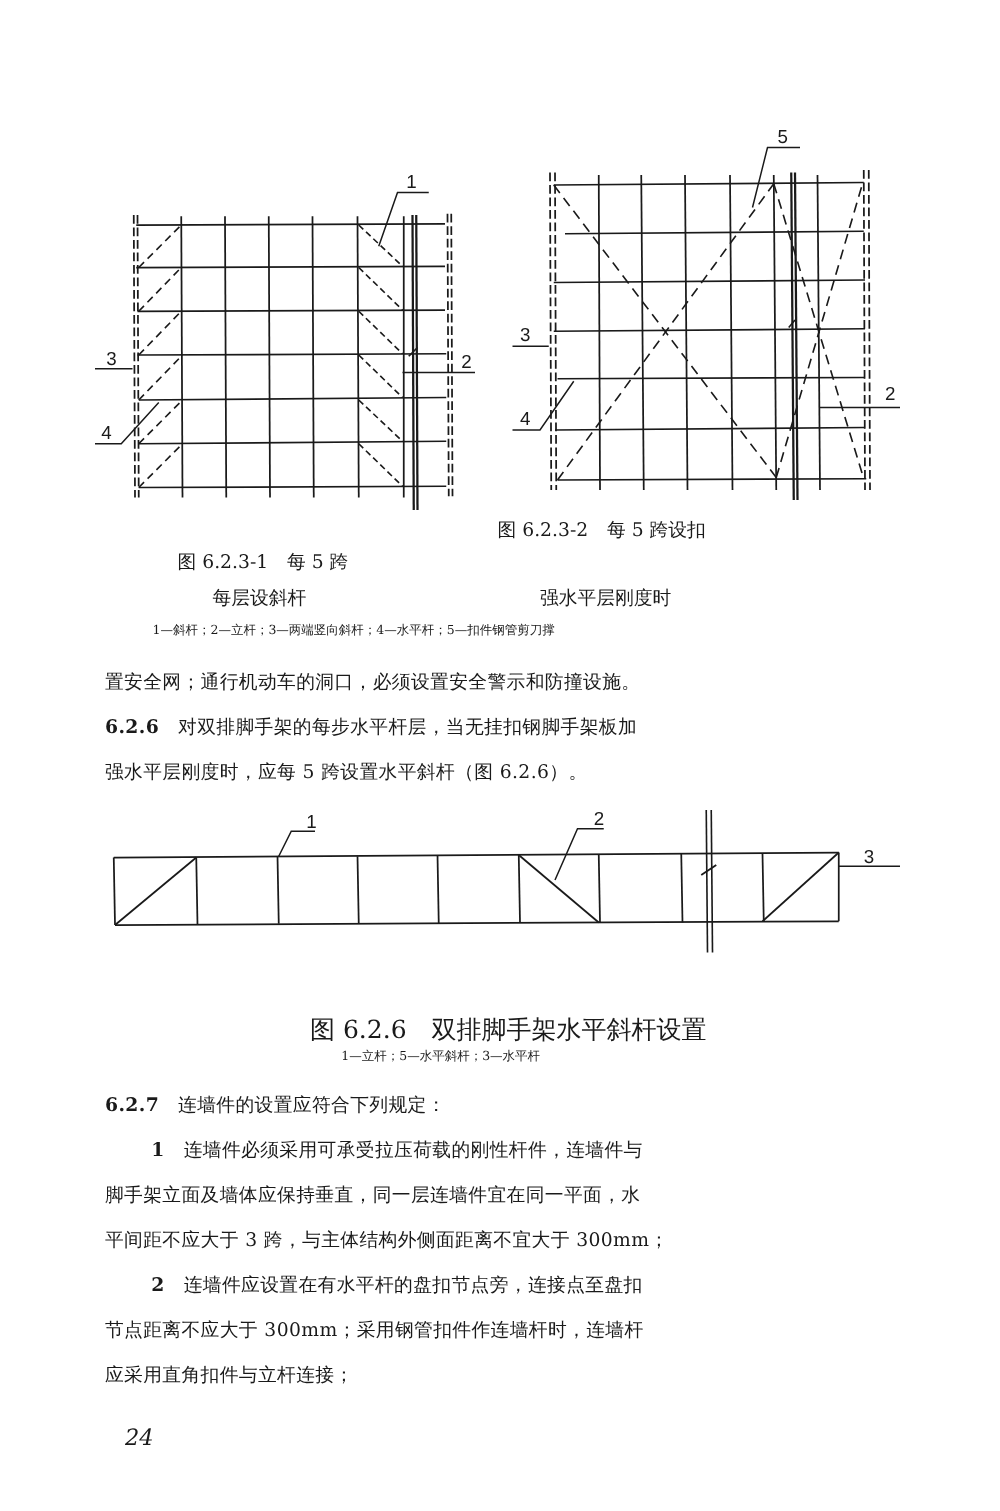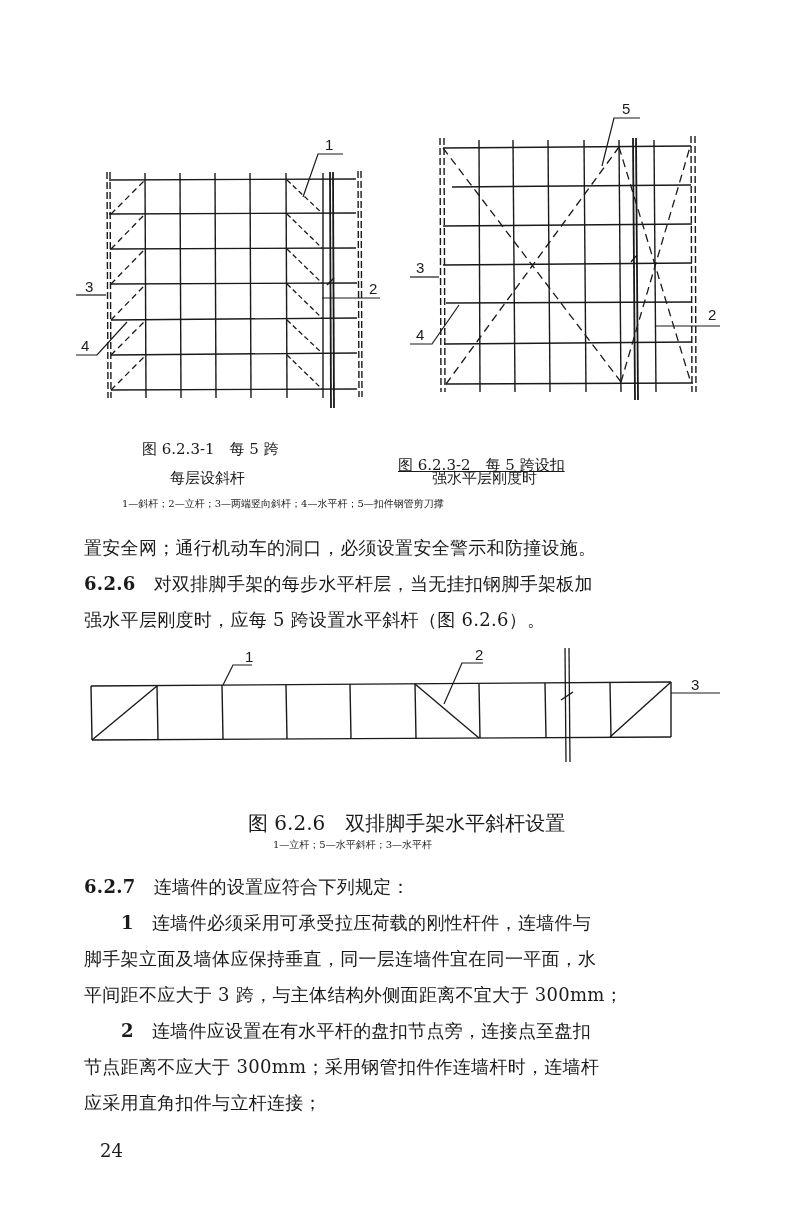--- a/index.html
+++ b/index.html
@@ -6,23 +6,23 @@
   body {
     width: 800px; height: 1209px; position: relative; overflow: hidden;
     font-family: "DejaVu Serif", "Liberation Serif", serif; color: #1a1a1a;
   }
   .abs { position: absolute; }
   svg { position: absolute; overflow: visible; }
   svg line, svg polyline, svg rect { stroke: #1a1a1a; fill: none; }
   .lbl { font-family: "Liberation Sans", "DejaVu Sans", sans-serif; font-size: 15px; fill: #1a1a1a; stroke: none; }
   .cap { font-size: 15px; white-space: nowrap; }
   .legend { font-size: 10px; white-space: nowrap; }
-  .para { font-size: 18px; white-space: nowrap; letter-spacing: 0.3px; }
+  .para { font-size: 15px; white-space: nowrap; letter-spacing: 0.3px; }
   .bold { font-weight: bold; }
-  .pageno { font-size: 18px; }
+  .pageno { font-style: italic; font-size: 18px; }
 </style>
 </head>
 <body>
 
 <svg width="800" height="1209" style="left:0;top:0;">
   <g stroke-width="1.4">
 
     <line x1="109" y1="180" x2="356" y2="179"></line>
     <line x1="109" y1="214" x2="356" y2="213"></line>
     <line x1="110" y1="249" x2="356" y2="248"></line>
@@ -119,21 +119,21 @@
     <polyline points="410,344 432,344 459,305"></polyline>
   </g>
   <text class="lbl" x="622" y="114">5</text>
   <text class="lbl" x="416" y="273">3</text>
   <text class="lbl" x="416" y="340">4</text>
   <text class="lbl" x="708" y="320">2</text>
 </svg>
 
 <div class="abs cap" style="left:142px;top:440px;">图 6.2.3-1　每 5 跨</div>
 <div class="abs cap" style="left:170px;top:469px;">每层设斜杆</div>
-<div class="abs cap" style="left:398px;top:456px;text-decoration:underline;">图 6.2.3-2　每 5 跨设扣</div>
+<div class="abs cap" style="left:398px;top:415px;">图 6.2.3-2　每 5 跨设扣</div>
 <div class="abs cap" style="left:432px;top:469px;">强水平层刚度时</div>
 <div class="abs legend" style="left:122px;top:497px;">1—斜杆；2—立杆；3—两端竖向斜杆；4—水平杆；5—扣件钢管剪刀撑</div>
 
 <div class="abs para" style="left:84px;top:536px;">置安全网；通行机动车的洞口，必须设置安全警示和防撞设施。</div>
 <div class="abs para" style="left:84px;top:572px;">
   <span class="bold">6.2.6</span>&nbsp;&nbsp;&nbsp;<span>对双排脚手架的每步水平杆层，当无挂扣钢脚手架板加</span>
 </div>
 <div class="abs para" style="left:84px;top:608px;">强水平层刚度时，应每 5 跨设置水平斜杆（图 6.2.6）。</div>
 
 <svg width="800" height="1209" style="left:0;top:0;">

